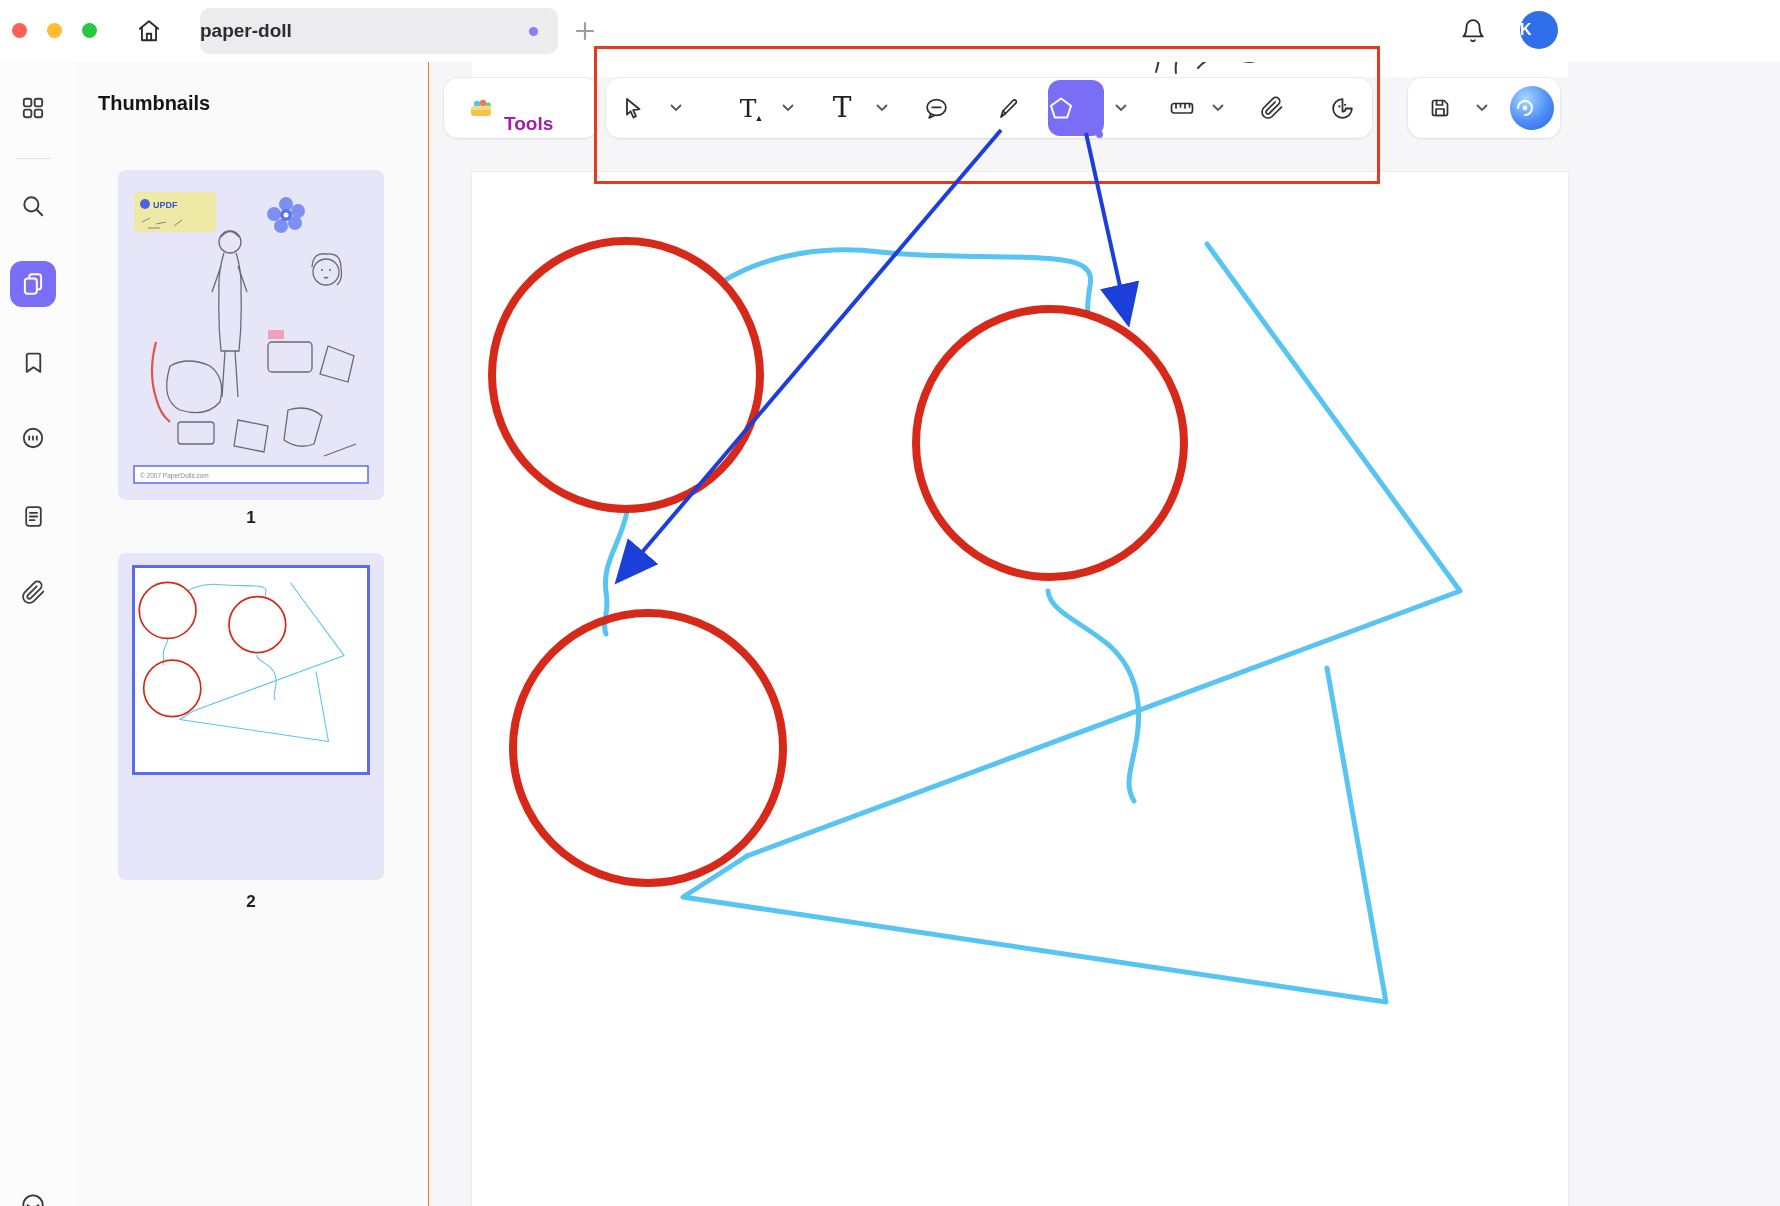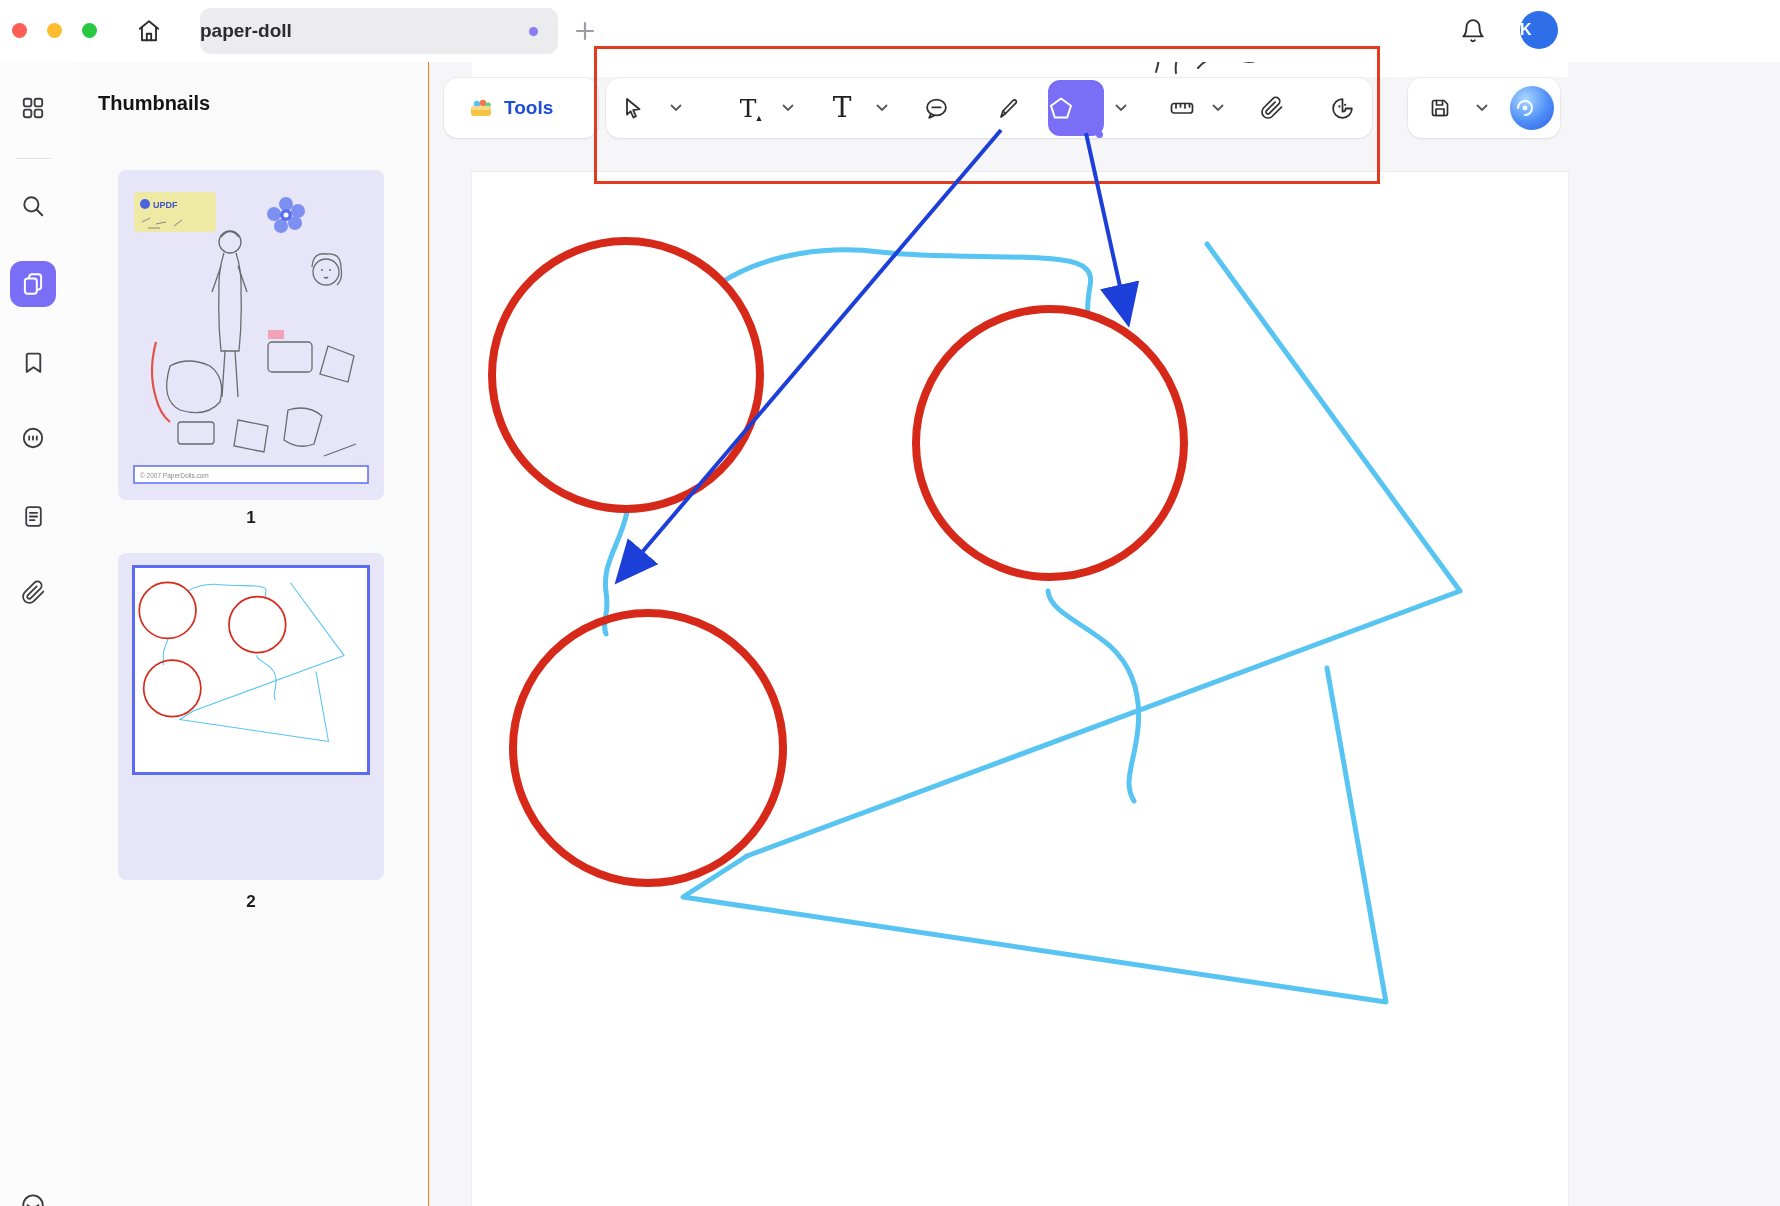--- a/index.html
+++ b/index.html
@@ -234,21 +234,21 @@
     <div class="abs" style="left:0;top:0;width:154px;height:60px;border-radius:14px">
       <span class="abs" style="left:24px;top:17px">
         <svg width="26" height="26" viewBox="0 0 26 26">
           <circle cx="9" cy="9" r="3.2" fill="#59c1f0"></circle>
           <circle cx="15" cy="8" r="3.2" fill="#f2784b"></circle>
           <circle cx="20" cy="10" r="2.8" fill="#69d08a"></circle>
           <rect x="3" y="11" width="20" height="10" rx="3" fill="#f6c445"></rect>
           <rect x="3" y="11" width="20" height="4" rx="2" fill="#ffffff" opacity="0.35"></rect>
         </svg>
       </span>
-      <span class="abs" style="left:60px;top:0;line-height:60px;font-size:19px;font-weight:600;color:#1d4ed8">Tools</span>
+      <span class="abs" style="left:60px;top:16px;line-height:60px;font-size:19px;font-weight:600;color:#a21caf">Tools</span>
     </div>
   </div>
 
   <div class="grp" style="left:606px;top:78px;width:766px;height:60px">
 
     <div class="tb" style="left:8px">
       <span>
         <svg width="24" height="24" viewBox="0 0 24 24" fill="none" stroke="#2f2f32" stroke-width="1.8" stroke-linejoin="round">
           <path d="M5 3 L17.5 13.2 L11.2 14.1 L14 20.3 L11.4 21.5 L8.6 15.3 L5 18.6 Z"></path>
         </svg>

